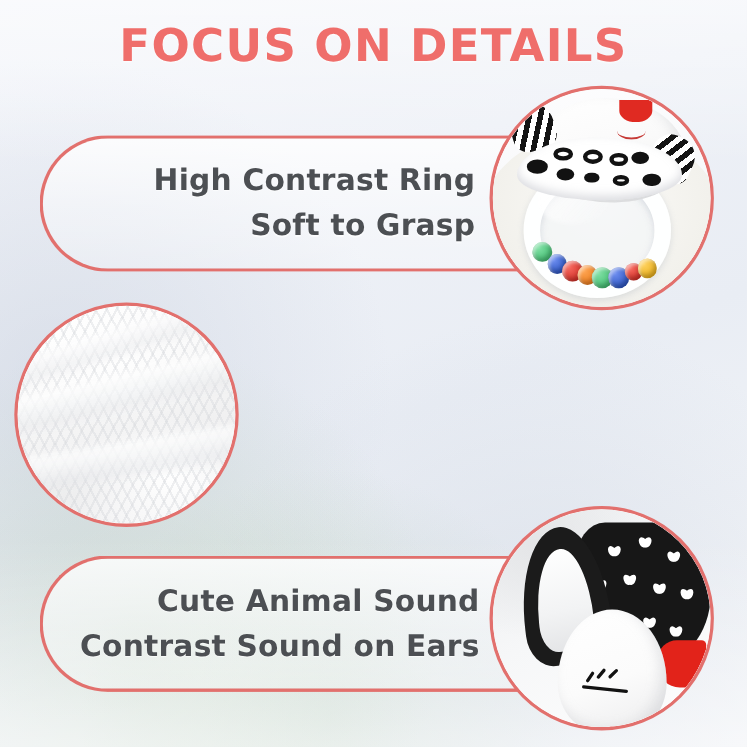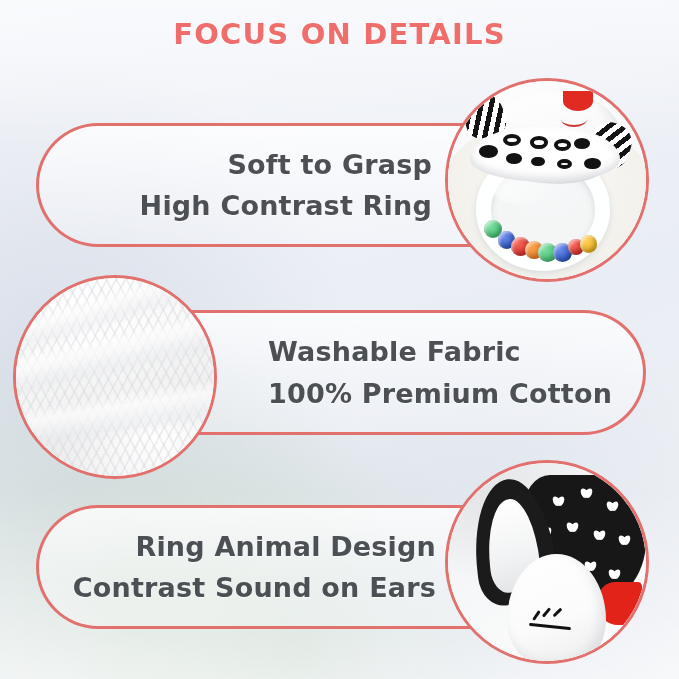--- a/index.html
+++ b/index.html
@@ -27,21 +27,21 @@
     content:"";
     position:absolute; inset:0;
     background:linear-gradient(180deg, rgba(255,255,255,.55) 0%, rgba(255,255,255,0) 22%, rgba(255,255,255,0) 72%, rgba(255,255,255,.5) 100%);
     pointer-events:none;
   }
 
   
   .title {
     position:absolute; left:0; right:0; top:17px;
     text-align:center;
-    font-size:29px;
+    font-size:41px;
     font-weight:700;
     letter-spacing:1.2px;
     color:#ef6e6b;
     font-family:"DejaVu Sans", sans-serif;
     text-shadow:0 1px 2px rgba(255,255,255,.85);
     z-index:6;
   }
 
   
   .pill {
@@ -236,31 +236,27 @@
   }
 </style>
 </head>
 <body>
 
 <div class="stage">
 
   <div class="title">FOCUS ON DETAILS</div>
 
   <div class="pill" id="pill-1">
+    <div class="line">High Contrast Ring</div>
     <div class="line">Soft to Grasp</div>
-    <div class="line">High Contrast Ring</div>
-  </div>
-
-  <div class="pill" id="pill-2">
-    <div class="line">Washable Fabric</div>
-    <div class="line">100% Premium Cotton</div>
-  </div>
+  </div>
+
 
   <div class="pill" id="pill-3">
-    <div class="line">Ring Animal Design</div>
+    <div class="line">Cute Animal Sound</div>
     <div class="line">Contrast Sound on Ears</div>
   </div>
 
   <div class="photo" id="photo-ring">
     <div class="inner">
       <div class="plate"></div>
       <div class="ring-body"></div>
       <div class="ring-gloss"></div>
 
       <div class="bead" style="left:18%;top:70%;width:9.5%;height:9.5%;background:radial-gradient(circle at 34% 30%,#7fe0a4,#2fae5f);"></div>

